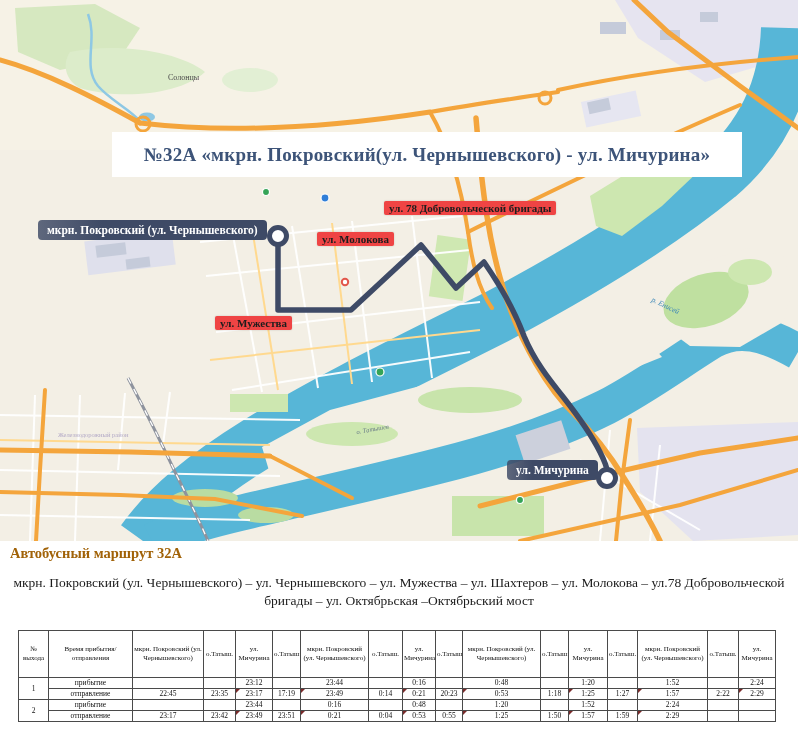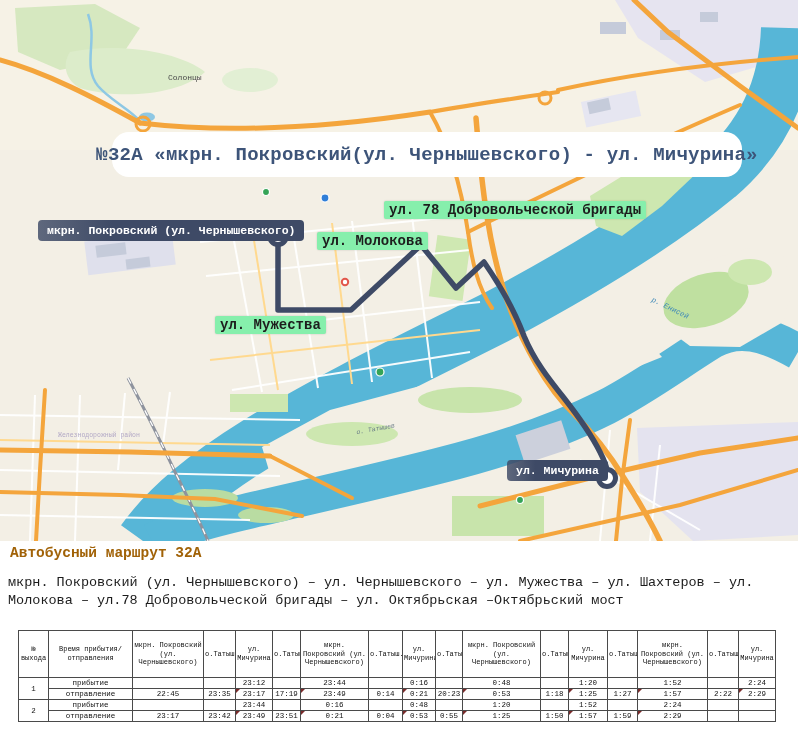--- a/index.html
+++ b/index.html
@@ -1,39 +1,39 @@
 <!DOCTYPE html>
 <html><head>
 <meta charset="utf-8">
 <style>
   html,body{margin:0;padding:0;background:#ffffff;}
   .stage{position:relative;width:798px;height:742px;background:#ffffff;overflow:hidden;
-         font-family:Liberation Mono, monospace;}
+         font-family:Liberation Serif, serif;}
   
   .map-wrap{position:absolute;left:0;top:0;width:798px;height:541px;}
   .map-wrap svg{display:block;}
   .overlay{position:absolute;z-index:5;white-space:nowrap;}
   .banner{left:112px;top:132px;width:630px;height:45px;background:#ffffff;
-          display:flex;align-items:center;justify-content:center;border-radius:17px;}
+          display:flex;align-items:center;justify-content:center;}
   .banner .t{font-size:19px;font-weight:bold;color:#3d5479;letter-spacing:.2px;}
   .stop-badge{background:linear-gradient(90deg,rgba(62,74,102,.82),#3e4a66 28%);
               color:#ffffff;font-size:11.5px;font-weight:bold;
               padding:4px 9px;border-radius:4px;}
   .badge-start{left:38px;top:220px;}
   .badge-end{left:507px;top:460px;}
-  .map-label{background:#86efac;color:#1d1d1d;font-size:14px;font-weight:bold;
+  .map-label{background:#ef4444;color:#1d1d1d;font-size:11px;font-weight:bold;
              padding:1px 5px;border-radius:2px;box-shadow:0 0 2px rgba(0,0,0,.18);}
   .lbl-dobr{left:384px;top:201px;}
   .lbl-molok{left:317px;top:232px;}
   .lbl-muzh{left:215px;top:316px;}
   
   .route-heading{position:absolute;left:10px;top:545px;font-size:14.5px;
                  font-weight:bold;color:#a16207;}
   .route-desc{position:absolute;left:8px;top:574px;width:782px;font-size:13.5px;
-              line-height:18px;color:#1c1c1c;}
+              line-height:18px;color:#1c1c1c;text-align:center;}
   
   table.tt{position:absolute;left:18px;top:630px;width:757px;table-layout:fixed;
            border-collapse:collapse;background:#ffffff;}
   table.tt th,table.tt td{border:1px solid #4a4a4a;text-align:center;vertical-align:middle;
            padding:0 1px;overflow:hidden;color:#111;}
   table.tt th{height:46px;font-weight:normal;font-size:7px;line-height:1.25;}
   table.tt td{height:10px;font-size:7.5px;line-height:10px;position:relative;}
   table.tt td.mark:before{content:"";position:absolute;left:0;top:0;width:0;height:0;
            border-left:4px solid #7a2b2b;border-bottom:4px solid transparent;}
 </style>

